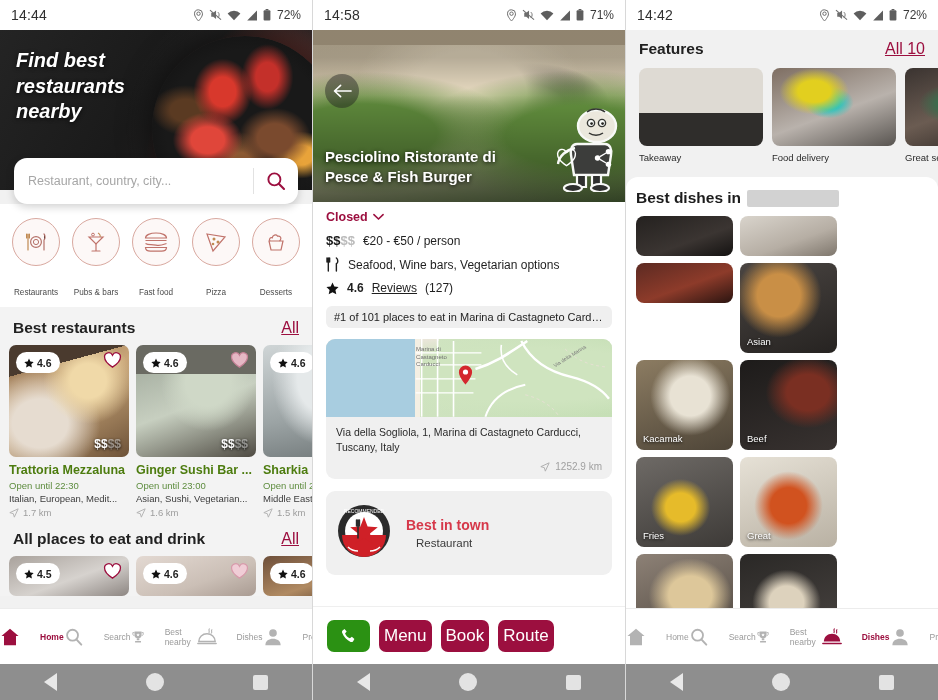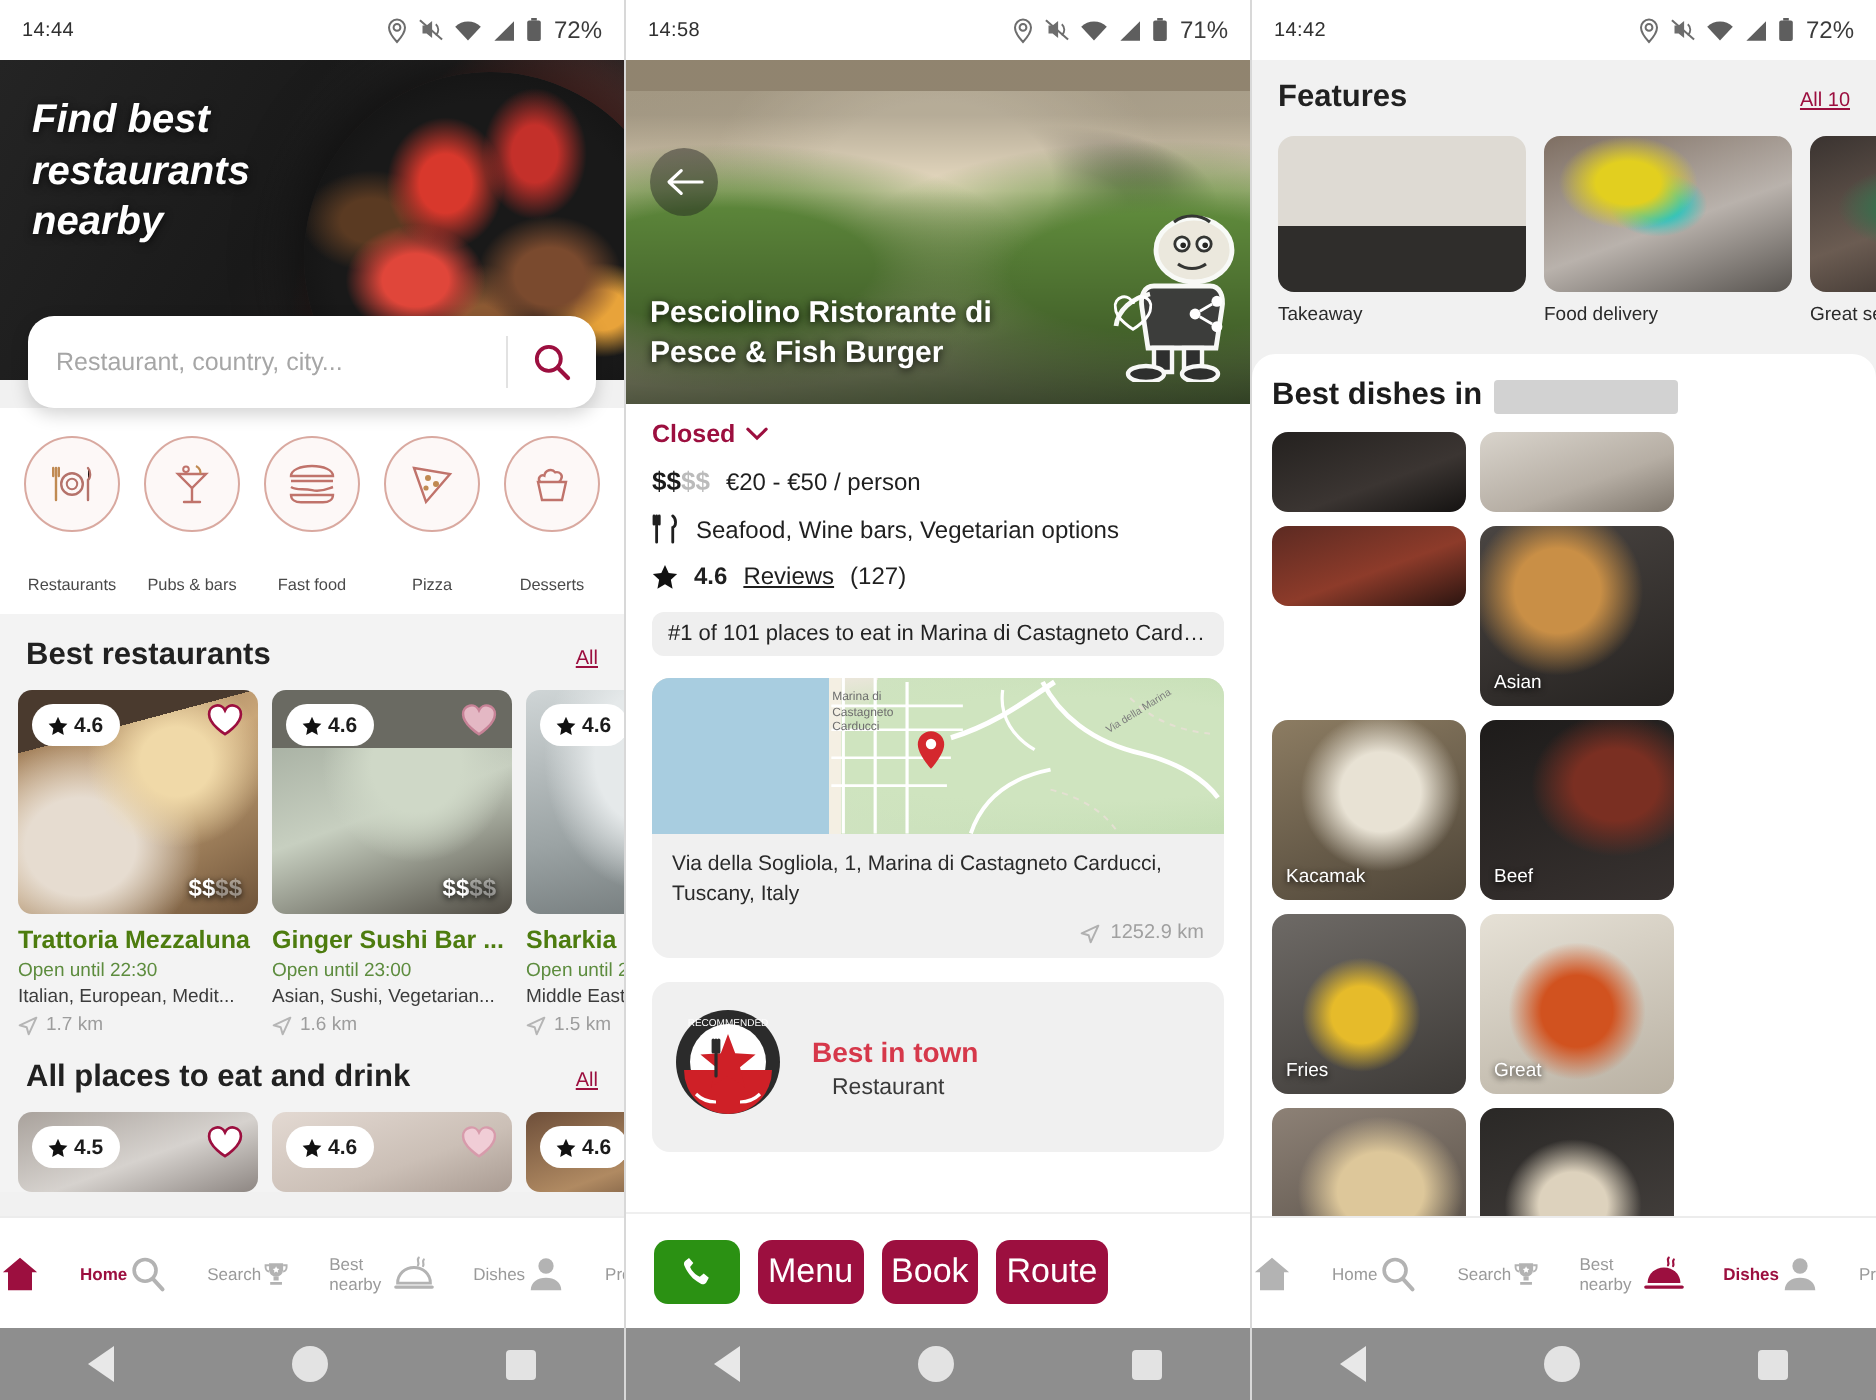--- a/index.html
+++ b/index.html
@@ -14,21 +14,21 @@
     overflow: hidden; background: #f1f1f1;
     border-right: 1px solid #d8d8d8;
   }
   .panel:last-child { width: 312px; border-right: none; }
 
   
   .statusbar {
     height: 30px; background: #fff; display: flex; align-items: center;
     justify-content: space-between; padding: 0 11px; flex-shrink: 0;
   }
-  .status-time { font-size: 10px; color: #303030; letter-spacing: .2px; }
+  .status-time { font-size: 14px; color: #303030; letter-spacing: .2px; }
   .status-icons { display: flex; align-items: center; gap: 5px; }
   .status-icons svg { display: block; }
   .status-batt { font-size: 12px; color: #3a3a3a; margin-left: 1px; }
 
   
   .androidnav {
     position: absolute; left: 0; bottom: 0; width: 100%; height: 36px;
     background: #8e8e8e; display: flex; align-items: center;
     justify-content: space-around;
   }
@@ -99,21 +99,21 @@
     display: flex; align-items: center; justify-content: center;
   }
   .cat-label { font-size: 8.2px; color: #4a4a4a; white-space: nowrap; }
 
   .p1-scroll { background: #f3f3f3; }
   .sec-head {
     display: flex; align-items: baseline; justify-content: space-between;
     padding: 12px 13px 8px; background: #f3f3f3;
   }
   .sec-title { font-size: 15.5px; font-weight: bold; color: #212121; }
-  .sec-all { font-size: 10px; color: #9c0f3f; text-decoration: underline; }
+  .sec-all { font-size: 16px; color: #9c0f3f; text-decoration: underline; }
 
   .cardrow { display: flex; gap: 7px; padding: 0 9px; }
   .rcard { width: 120px; flex-shrink: 0; }
   .rcard-img {
     width: 120px; height: 112px; border-radius: 7px; position: relative;
     overflow: hidden; background: #cfc6bd;
   }
   .img-a { background:
       linear-gradient(165deg,#4a3a2e 0 22%, rgba(0,0,0,0) 22%),
       radial-gradient(ellipse at 66% 32%, #f0d9a8 0 16%, rgba(0,0,0,0) 40%),

